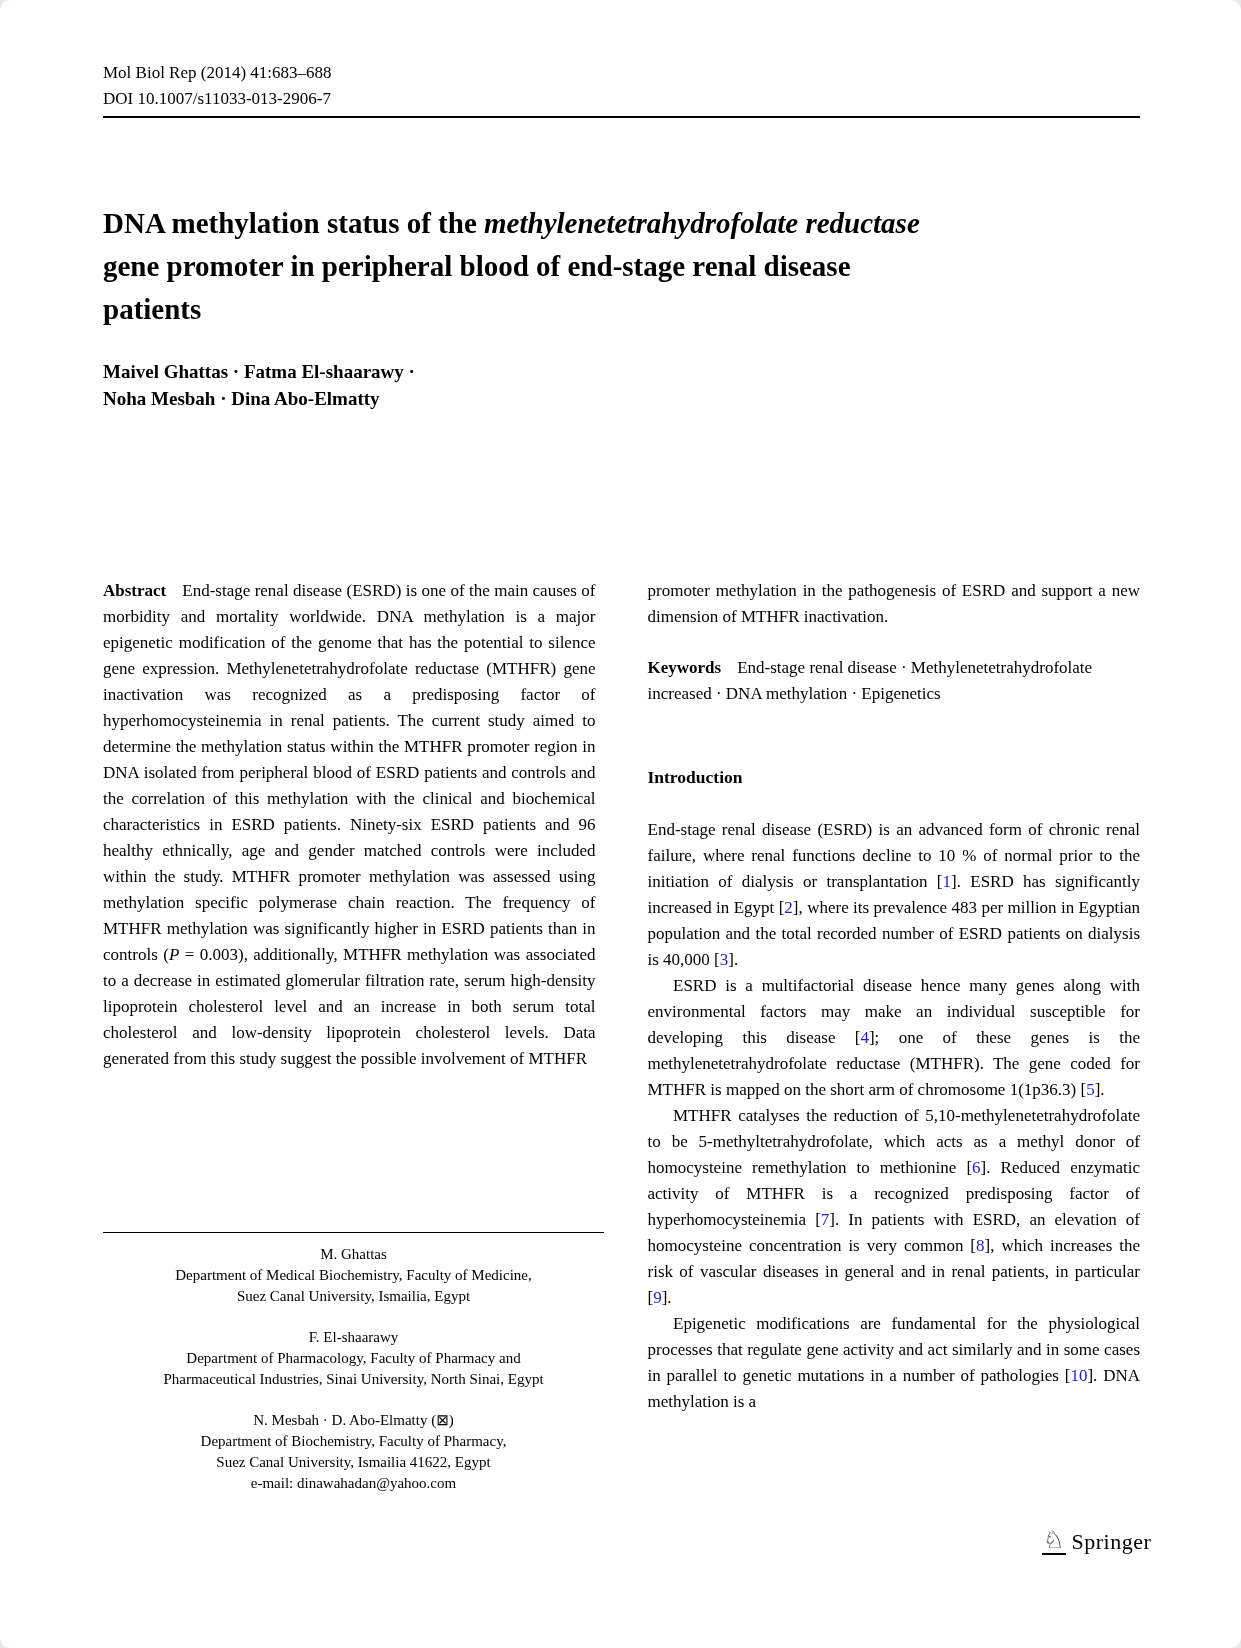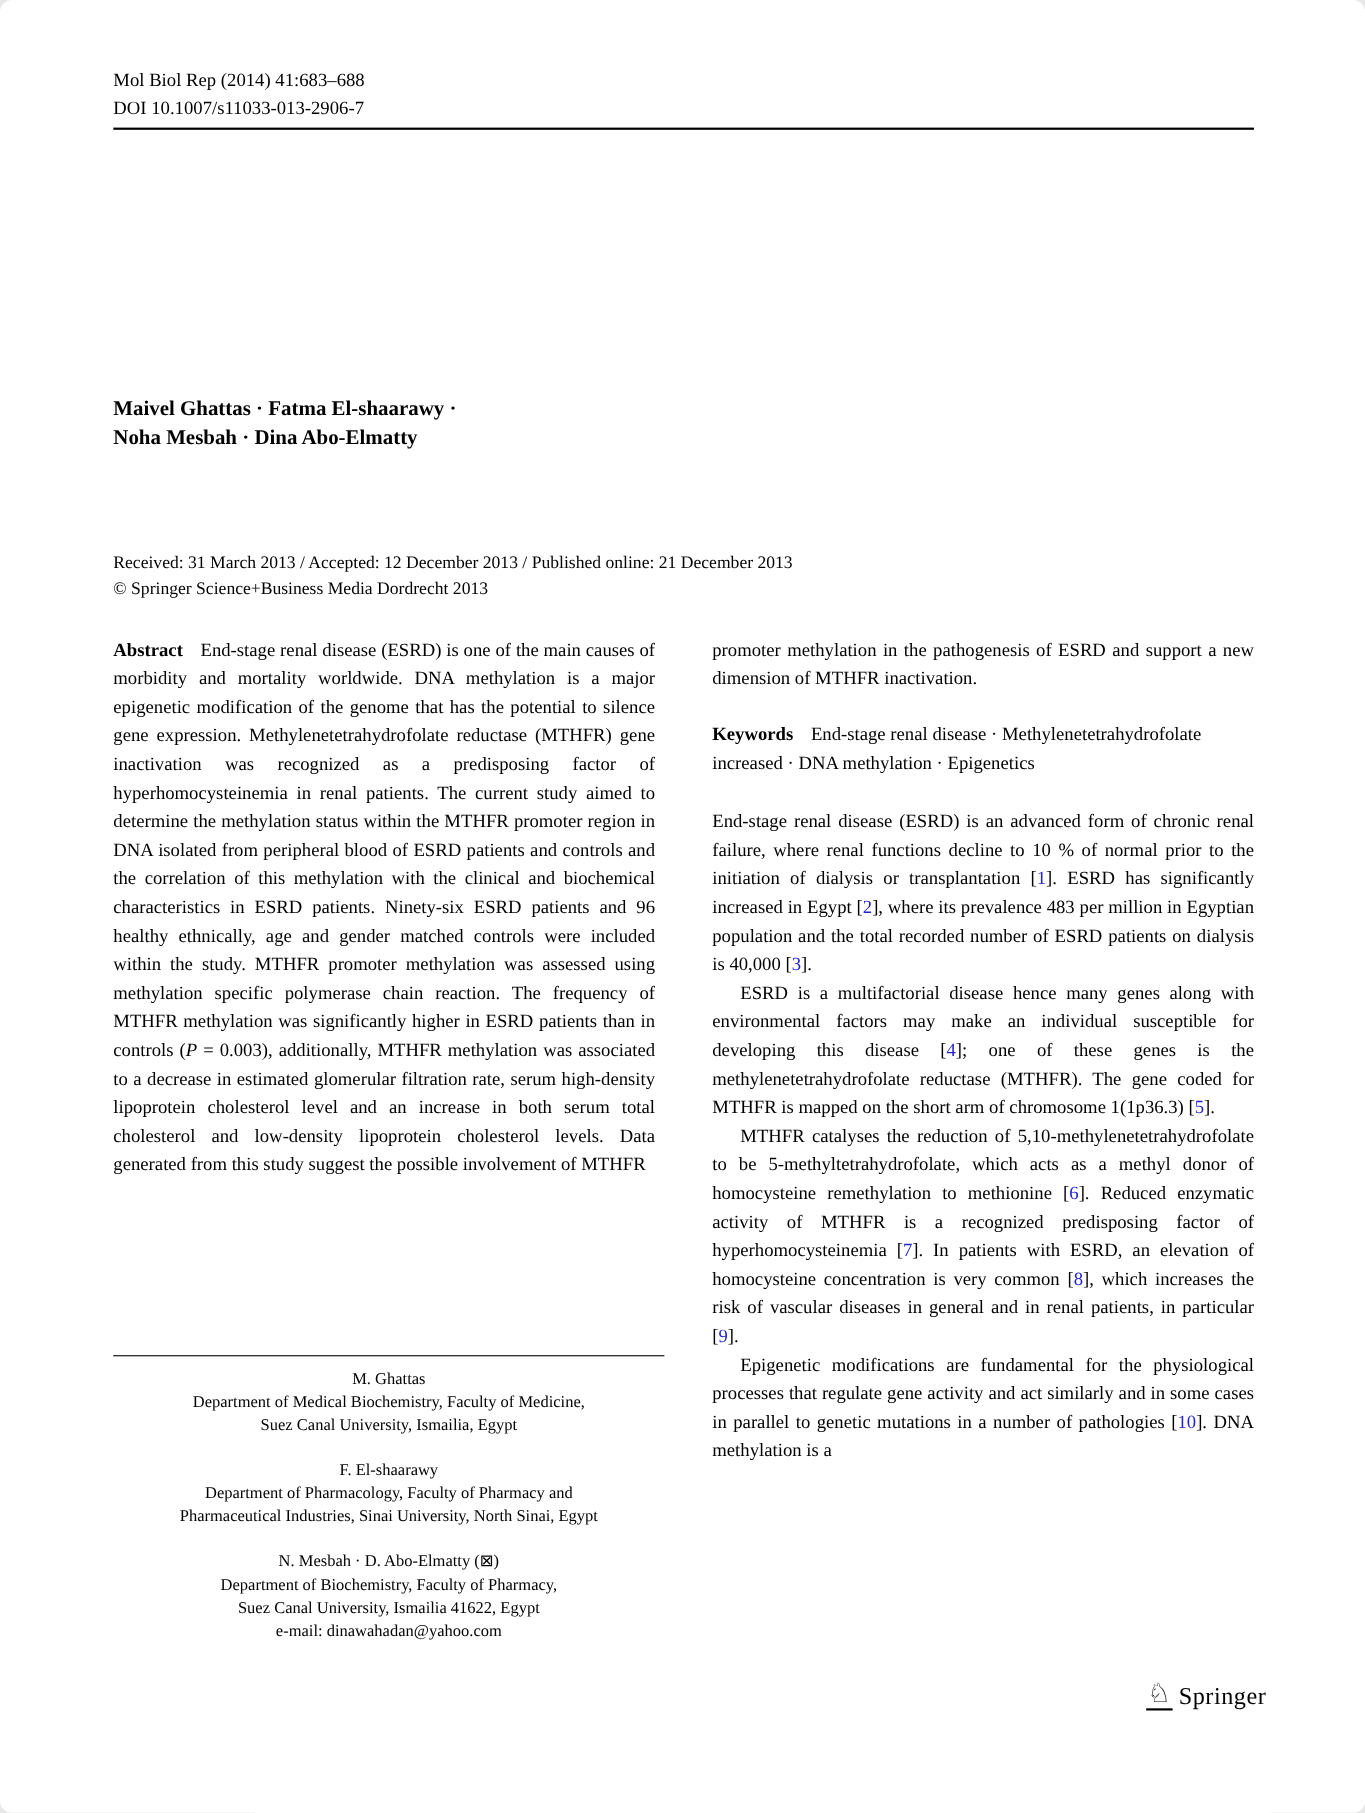--- a/index.html
+++ b/index.html
@@ -55,39 +55,39 @@
 <body>
 
 <div class="page">
 
   <div class="journal-header">
     <div>Mol Biol Rep (2014) 41:683–688</div>
     <div>DOI 10.1007/s11033-013-2906-7</div>
   </div>
   <div class="header-rule"></div>
 
+  <h1 class="article-title" style="margin:0;"><span class="seg-normal">DNA methylation status of the </span><span class="seg-italic">methylenetetrahydrofolate reductase</span><span class="seg-normal">
+gene promoter in peripheral blood of end-stage renal disease
+patients</span></h1>
 
   <div class="authors">Maivel Ghattas · Fatma El-shaarawy ·
 Noha Mesbah · Dina Abo-Elmatty</div>
 
-  <div class="dates">
-    <div>Received: 31 March 2013 / Accepted: 12 December 2013 / Published online: 21 December 2013</div>
-    <div>© Springer Science+Business Media Dordrecht 2013</div>
-  </div>
 
   <div class="columns">
     <div class="col-left">
       <p class="body-text"><span class="lead-label">Abstract</span><span><span class="seg-normal">End-stage renal disease (ESRD) is one of the main causes of morbidity and mortality worldwide. DNA methylation is a major epigenetic modification of the genome that has the potential to silence gene expression. Methylenetetrahydrofolate reductase (MTHFR) gene inactivation was recognized as a predisposing factor of hyperhomocysteinemia in renal patients. The current study aimed to determine the methylation status within the MTHFR promoter region in DNA isolated from peripheral blood of ESRD patients and controls and the correlation of this methylation with the clinical and biochemical characteristics in ESRD patients. Ninety-six ESRD patients and 96 healthy ethnically, age and gender matched controls were included within the study. MTHFR promoter methylation was assessed using methylation specific polymerase chain reaction. The frequency of MTHFR methylation was significantly higher in ESRD patients than in controls (</span><span class="seg-italic">P</span><span class="seg-normal"> = 0.003), additionally, MTHFR methylation was associated to a decrease in estimated glomerular filtration rate, serum high-density lipoprotein cholesterol level and an increase in both serum total cholesterol and low-density lipoprotein cholesterol levels. Data generated from this study suggest the possible involvement of MTHFR</span></span></p>
     </div>
 
     <div class="col-right">
       <p class="body-text">promoter methylation in the pathogenesis of ESRD and support a new dimension of MTHFR inactivation.</p>
 
       <p class="keywords-p"><span class="lead-label">Keywords</span><span>End-stage renal disease · Methylenetetrahydrofolate increased · DNA methylation · Epigenetics</span></p>
 
+      <h2 class="section-heading">Introduction</h2>
 
       <p class="body-text intro-first"><span class="seg-normal">End-stage renal disease (ESRD) is an advanced form of chronic renal failure, where renal functions decline to 10 % of normal prior to the initiation of dialysis or transplantation [</span><span class="seg-ref">1</span><span class="seg-normal">]. ESRD has significantly increased in Egypt [</span><span class="seg-ref">2</span><span class="seg-normal">], where its prevalence 483 per million in Egyptian population and the total recorded number of ESRD patients on dialysis is 40,000 [</span><span class="seg-ref">3</span><span class="seg-normal">].</span></p>
       <p class="body-text indented"><span class="seg-normal">ESRD is a multifactorial disease hence many genes along with environmental factors may make an individual susceptible for developing this disease [</span><span class="seg-ref">4</span><span class="seg-normal">]; one of these genes is the methylenetetrahydrofolate reductase (MTHFR). The gene coded for MTHFR is mapped on the short arm of chromosome 1(1p36.3) [</span><span class="seg-ref">5</span><span class="seg-normal">].</span></p>
       <p class="body-text indented"><span class="seg-normal">MTHFR catalyses the reduction of 5,10-methylenetetrahydrofolate to be 5-methyltetrahydrofolate, which acts as a methyl donor of homocysteine remethylation to methionine [</span><span class="seg-ref">6</span><span class="seg-normal">]. Reduced enzymatic activity of MTHFR is a recognized predisposing factor of hyperhomocysteinemia [</span><span class="seg-ref">7</span><span class="seg-normal">]. In patients with ESRD, an elevation of homocysteine concentration is very common [</span><span class="seg-ref">8</span><span class="seg-normal">], which increases the risk of vascular diseases in general and in renal patients, in particular [</span><span class="seg-ref">9</span><span class="seg-normal">].</span></p>
       <p class="body-text indented"><span class="seg-normal">Epigenetic modifications are fundamental for the physiological processes that regulate gene activity and act similarly and in some cases in parallel to genetic mutations in a number of pathologies [</span><span class="seg-ref">10</span><span class="seg-normal">]. DNA methylation is a</span></p>
     </div>
   </div>
 
   <div class="footnotes">
     <div class="footnote-block">M. Ghattas

